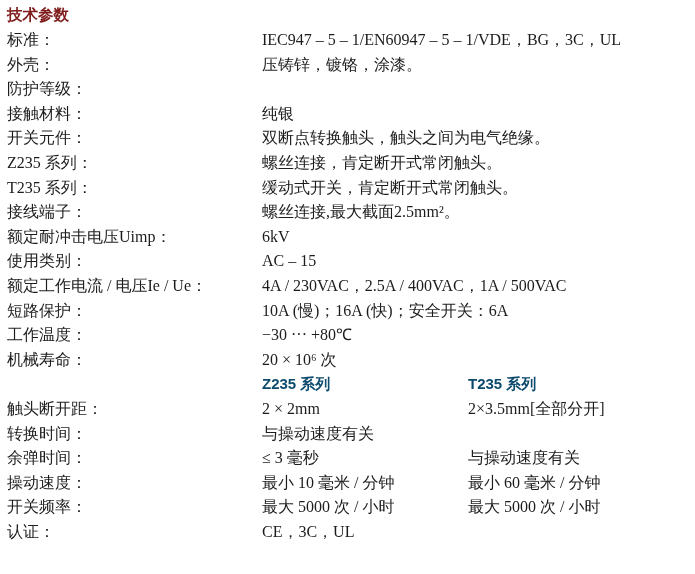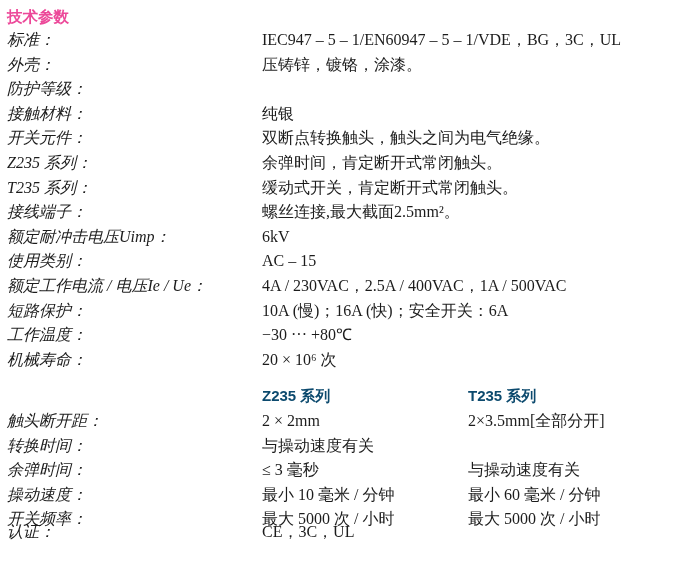--- a/index.html
+++ b/index.html
@@ -6,37 +6,37 @@
   body {
     width: 695px; height: 574px;
     background: #ffffff;
     color: #1c1c1c;
     font-family: "Liberation Serif", serif;
     font-size: 16px;
     overflow: hidden;
   }
   .doc { padding: 5px 0 0 7px; }
   .title {
-    font-family: Liberation Serif, serif;
+    font-family: Liberation Mono, monospace;
     font-weight: bold;
     font-size: 15.5px;
     line-height: 23px;
     margin: 0;
-    color: #ec4899;
+    color: #7f1d1d;
   }
   .row {
     display: flex;
     height: 24.6px;
     line-height: 24.6px;
     white-space: nowrap;
     align-items: baseline;
   }
-  .lbl  { flex: 0 0 255px; font-style: italic; }
+  .lbl  { flex: 0 0 255px; }
   .val  { flex: 0 0 206px; }
-  .val2 { flex: 1 1 auto; margin-top: 12px; }
+  .val2 { flex: 1 1 auto; }
   .col-header {
     font-family: "Liberation Sans", sans-serif;
     font-weight: bold;
     font-size: 15px;
     color: #0c4a6e;
   }
 </style>
 </head>
 <body>
 
@@ -58,21 +58,21 @@
   <div class="row">
     <span class="lbl">接触材料：</span>
     <span class="val">纯银</span>
   </div>
   <div class="row">
     <span class="lbl">开关元件：</span>
     <span class="val">双断点转换触头，触头之间为电气绝缘。</span>
   </div>
   <div class="row">
     <span class="lbl">Z235 系列：</span>
-    <span class="val">余弹时间，肯定断开式常闭触头。</span>
+    <span class="val">螺丝连接，肯定断开式常闭触头。</span>
   </div>
   <div class="row">
     <span class="lbl">T235 系列：</span>
     <span class="val">缓动式开关，肯定断开式常闭触头。</span>
   </div>
   <div class="row">
     <span class="lbl">接线端子：</span>
     <span class="val">螺丝连接,最大截面2.5mm²。</span>
   </div>
   <div class="row">

